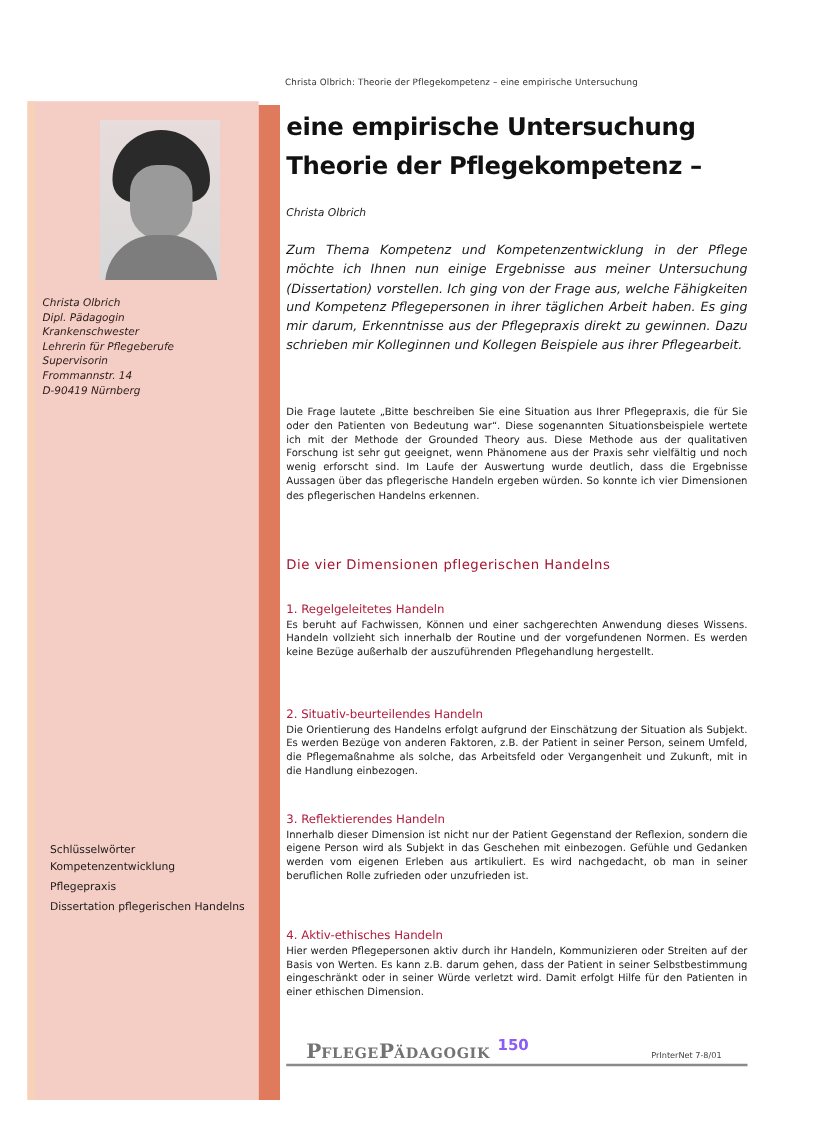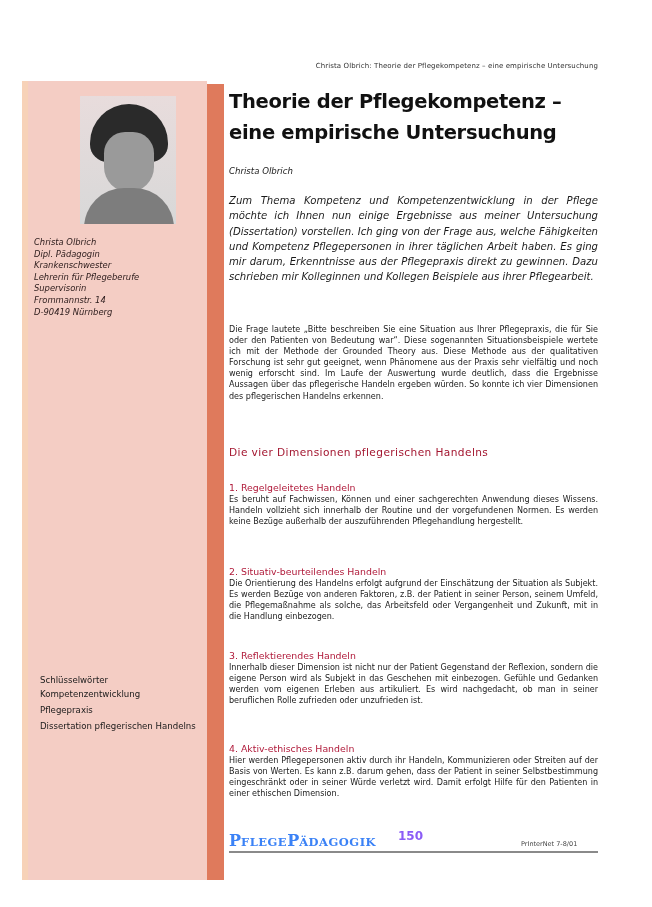--- a/index.html
+++ b/index.html
@@ -1,37 +1,37 @@
 <!DOCTYPE html>
 <html><head>
 <meta charset="utf-8">
 <style>
   html, body { margin:0; padding:0; background:#ffffff; }
   body { width:652px; height:907px; position:relative; overflow:hidden; font-family:"DejaVu Sans", sans-serif; color:#1a1a1a; }
-  .running-head { position:absolute; left:228px; top:62px; width:370px; font-size:7px; color:#333; letter-spacing:0.1px; white-space:nowrap;text-align:right; }
+  .running-head { position:absolute; left:228px; top:62px; width:370px; font-size:7px; color:#333; letter-spacing:0.1px; white-space:nowrap; }
   .sidebar { position:absolute; left:22px; top:81px; width:185px; height:799px; background:#f4cdc4; border-left:6px solid #f7d2b8; box-sizing:border-box; }
   .accent-bar { position:absolute; left:207px; top:84px; width:17px; height:796px; background:#df7a5c; }
   .photo { position:absolute; left:80px; top:96px; width:96px; height:128px; background:linear-gradient(180deg,#e8dcdc 0%,#d8d8d8 100%); overflow:hidden; }
   .photo .hair { position:absolute; left:10px; top:8px; width:78px; height:58px; background:#2a2a2a; border-radius:40px 40px 18px 18px; }
   .photo .face { position:absolute; left:24px; top:36px; width:50px; height:60px; background:#9a9a9a; border-radius:22px 22px 26px 26px; }
   .photo .shoulders { position:absolute; left:4px; top:92px; width:90px; height:40px; background:#7d7d7d; border-radius:40px 40px 0 0; }
   .bio { position:absolute; left:34px; top:237px; font-family:"DejaVu Sans", sans-serif; font-style:italic; font-size:8.4px; line-height:11.6px; color:#2a1a1a; }
   .bio div { white-space:nowrap; }
   .keywords-title { position:absolute; left:40px; top:675px; font-size:8.6px; color:#1a1a1a; }
   .keywords { position:absolute; left:40px; top:688px; font-size:8.6px; line-height:12px; color:#1a1a1a; width:165px; }
   .keywords div { margin-bottom:4px; }
   h1.title { position:absolute; left:229px; top:86px; margin:0; font-family:"DejaVu Sans", sans-serif; font-weight:bold; font-size:19.5px; line-height:31px; color:#111; letter-spacing:-0.3px; white-space:nowrap; }
   .author { position:absolute; left:229px; top:166px; font-style:italic; font-size:8.6px; color:#222; }
   .lead { position:absolute; left:229px; top:193px; width:369px; font-style:italic; font-size:10.1px; line-height:15.3px; color:#1a1a1a; text-align:justify; }
   .body { font-size:8.05px; line-height:11.1px; text-align:justify; color:#1a1a1a; }
   .p1 { position:absolute; left:229px; top:324px; width:369px; }
   .section-heading { position:absolute; left:229px; top:446px; font-weight:normal; font-size:10.6px; letter-spacing:0.4px; color:#a3152f; white-space:nowrap; }
   .dim { position:absolute; left:229px; width:369px; }
   .dim .dim-title { font-size:9.4px; color:#b01a3a; margin-bottom:1px; white-space:nowrap; }
-  .footer-brand { position:absolute; left:229px; top:831px; font-family:"DejaVu Serif", serif; font-weight:bold; color:#3b82f6; white-space:nowrap; }
+  .footer-brand { position:absolute; left:245px; top:831px; font-family:"DejaVu Serif", serif; font-weight:bold; color:#737373; white-space:nowrap; }
   .footer-brand .big { font-size:16px; }
   .footer-brand .small { font-size:11.5px; letter-spacing:0.5px; }
   .footer-num { position:absolute; left:398px; top:829px; font-family:"DejaVu Sans", sans-serif; font-weight:bold; font-size:12px; color:#8b5cf6; }
   .footer-rule { position:absolute; left:229px; top:851px; width:369px; height:2px; background:#8a8a8a; }
   .footer-meta { position:absolute; left:521px; top:840px; font-size:6.5px; color:#444; white-space:nowrap;text-align:right; }
 </style>
 </head>
 <body>
 
 <div class="running-head">Christa Olbrich: Theorie der Pflegekompetenz – eine empirische Untersuchung</div>
@@ -56,22 +56,22 @@
 </div>
 
 <div class="keywords-title">Schlüsselwörter</div>
 <div class="keywords">
   <div>Kompetenzentwicklung</div>
   <div>Pflegepraxis</div>
   <div>Dissertation pflegerischen Handelns</div>
 </div>
 
 <h1 class="title">
+  <div>eine empirische Untersuchung</div>
   <div>Theorie der Pflegekompetenz –</div>
-  <div>eine empirische Untersuchung</div>
 </h1>
 
 <div class="author">Christa Olbrich</div>
 
 <div class="lead">Zum Thema Kompetenz und Kompetenzentwicklung in der Pflege möchte ich Ihnen nun einige Ergebnisse aus meiner Untersuchung (Dissertation) vorstellen. Ich ging von der Frage aus, welche Fähigkeiten und Kompetenz Pflegepersonen in ihrer täglichen Arbeit haben. Es ging mir darum, Erkenntnisse aus der Pflegepraxis direkt zu gewinnen. Dazu schrieben mir Kolleginnen und Kollegen Beispiele aus ihrer Pflegearbeit.</div>
 
 <div class="body p1">Die Frage lautete „Bitte beschreiben Sie eine Situation aus Ihrer Pflegepraxis, die für Sie oder den Patienten von Bedeutung war“. Diese sogenannten Situationsbeispiele wertete ich mit der Methode der Grounded Theory aus. Diese Methode aus der qualitativen Forschung ist sehr gut geeignet, wenn Phänomene aus der Praxis sehr vielfältig und noch wenig erforscht sind. Im Laufe der Auswertung wurde deutlich, dass die Ergebnisse Aussagen über das pflegerische Handeln ergeben würden. So konnte ich vier Dimensionen des pflegerischen Handelns erkennen.</div>
 
 <div class="section-heading">Die vier Dimensionen pflegerischen Handelns</div>
 

